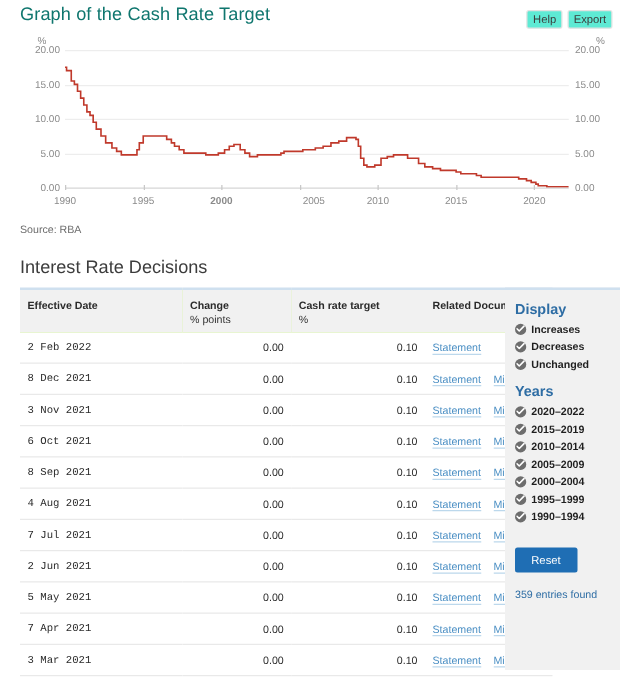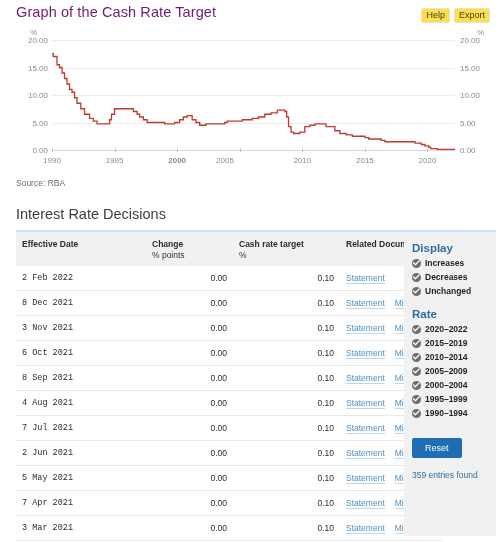--- a/index.html
+++ b/index.html
@@ -23,34 +23,34 @@
   }
   .chart-header {
     position: relative;
     height: 26px;
   }
   .chart-title {
     position: absolute;
     left: 16px;
     top: 4px;
     font-size: 14.5px;
-    color: #701a75;
+    color: #0f766e;
     letter-spacing: 0.1px;
   }
   .chart-actions {
     position: absolute;
     right: 10px;
     top: 8px;
     display: flex;
     gap: 4px;
   }
   .chart-actions .act-btn {
     font-size: 9px;
     color: #3b3b3b;
-    background: #fde047;
+    background: #5eead4;
     border: 1px solid #e2e2e2;
     border-radius: 2px;
     padding: 2px 4px 2px 4px;
     line-height: 1;
     cursor: pointer;
     font-family: "Liberation Sans", sans-serif;
   }
 
   .plot-wrap {
     position: relative;
@@ -280,21 +280,21 @@
         <div class="ytick right" style="top: 12px;">20.00</div>
       </div>
     <div id="xtick-layer">
         <div class="xtick-mark" style="left: 52px;"></div>
         <div class="xtick-label" style="left: 52px;">1990</div>
         <div class="xtick-mark" style="left: 114.578px;"></div>
         <div class="xtick-label" style="left: 114.578px;">1995</div>
         <div class="xtick-mark" style="left: 177.155px;"></div>
         <div class="xtick-label" style="left: 177.155px; font-weight: bold;">2000</div>
         <div class="xtick-mark" style="left: 239.733px;"></div>
-        <div class="xtick-label" style="left: 225px;">2005</div>
+        <div class="xtick-label" style="left: 251px;">2005</div>
         <div class="xtick-mark" style="left: 302.311px;"></div>
         <div class="xtick-label" style="left: 302.311px;">2010</div>
         <div class="xtick-mark" style="left: 364.888px;"></div>
         <div class="xtick-label" style="left: 364.888px;">2015</div>
         <div class="xtick-mark" style="left: 427.466px;"></div>
         <div class="xtick-label" style="left: 427.466px;">2020</div>
       </div>
     <svg class="series" id="series-svg" width="403" height="110">
         <path d="M0.00,13.75 L1.25,13.75 L1.25,16.50 L5.01,16.50 L5.01,24.75 L7.51,24.75 L7.51,27.50 L10.01,27.50 L10.01,33.00 L12.52,33.00 L12.52,38.50 L15.02,38.50 L15.02,44.00 L17.52,44.00 L17.52,49.50 L20.02,49.50 L20.02,52.25 L22.53,52.25 L22.53,57.75 L25.03,57.75 L25.03,63.25 L28.79,63.25 L28.79,68.75 L32.54,68.75 L32.54,74.25 L37.55,74.25 L37.55,78.38 L41.30,78.38 L41.30,81.13 L45.06,81.13 L45.06,83.88 L50.06,83.88 L50.06,83.88 L53.82,83.88 L53.82,83.88 L57.57,83.88 L57.57,79.75 L59.45,79.75 L59.45,74.25 L62.58,74.25 L62.58,68.75 L66.33,68.75 L66.33,68.75 L75.09,68.75 L75.09,68.75 L81.35,68.75 L81.35,71.50 L85.11,71.50 L85.11,74.25 L87.61,74.25 L87.61,77.00 L91.36,77.00 L91.36,79.75 L95.12,79.75 L95.12,82.50 L100.12,82.50 L100.12,82.50 L112.64,82.50 L112.64,83.88 L122.65,83.88 L122.65,82.50 L127.66,82.50 L127.66,79.75 L131.41,79.75 L131.41,77.00 L135.17,77.00 L135.17,75.63 L137.67,75.63 L137.67,75.63 L140.17,75.63 L140.17,79.75 L143.93,79.75 L143.93,82.50 L147.68,82.50 L147.68,85.25 L153.94,85.25 L153.94,83.88 L157.70,83.88 L157.70,83.88 L162.70,83.88 L162.70,83.88 L172.71,83.88 L172.71,82.50 L175.22,82.50 L175.22,81.13 L190.24,81.13 L190.24,79.75 L200.25,79.75 L200.25,78.38 L206.51,78.38 L206.51,77.00 L212.76,77.00 L212.76,74.25 L219.02,74.25 L219.02,72.88 L225.28,72.88 L225.28,70.13 L229.03,70.13 L229.03,70.13 L232.79,70.13 L232.79,71.50 L234.67,71.50 L234.67,77.00 L236.54,77.00 L236.54,86.63 L239.05,86.63 L239.05,92.13 L241.55,92.13 L241.55,93.50 L247.81,93.50 L247.81,92.13 L252.81,92.13 L252.81,86.63 L257.82,86.63 L257.82,85.25 L262.83,85.25 L262.83,83.88 L267.83,83.88 L267.83,83.88 L274.09,83.88 L274.09,86.63 L277.84,86.63 L277.84,86.63 L282.85,86.63 L282.85,90.75 L287.86,90.75 L287.86,93.50 L294.11,93.50 L294.11,94.88 L300.37,94.88 L300.37,96.25 L312.89,96.25 L312.89,97.63 L316.64,97.63 L316.64,99.00 L329.16,99.00 L329.16,100.38 L332.91,100.38 L332.91,101.75 L337.92,101.75 L337.92,101.75 L350.43,101.75 L350.43,101.75 L362.95,101.75 L362.95,103.13 L369.21,103.13 L369.21,104.50 L372.96,104.50 L372.96,105.88 L376.72,105.88 L376.72,107.25 L378.59,107.25 L378.59,108.63 L385.48,108.63 L385.48,109.45 L387.98,109.45 L387.98,109.45 L403.00,109.45 L403.00,109.45" fill="none" stroke="#c0392b" stroke-width="1.3"></path>
       </svg>
@@ -424,21 +424,21 @@
         <div class="filter-row">
           <span class="cb">
             <svg width="7" height="6" viewBox="0 0 7 6">
               <path d="M0.6 3 L2.4 4.8 L6.2 0.9" stroke="#ffffff" stroke-width="1.3" fill="none" stroke-linecap="round" stroke-linejoin="round"></path>
             </svg>
           </span>
           <span class="lbl">Unchanged</span>
         </div>
       </div>
 
-    <h3 class="years">Rate</h3>
+    <h3 class="years">Years</h3>
     <div id="year-filters">
         <div class="filter-row">
           <span class="cb">
             <svg width="7" height="6" viewBox="0 0 7 6">
               <path d="M0.6 3 L2.4 4.8 L6.2 0.9" stroke="#ffffff" stroke-width="1.3" fill="none" stroke-linecap="round" stroke-linejoin="round"></path>
             </svg>
           </span>
           <span class="lbl">2020–2022</span>
         </div>
         <div class="filter-row">

